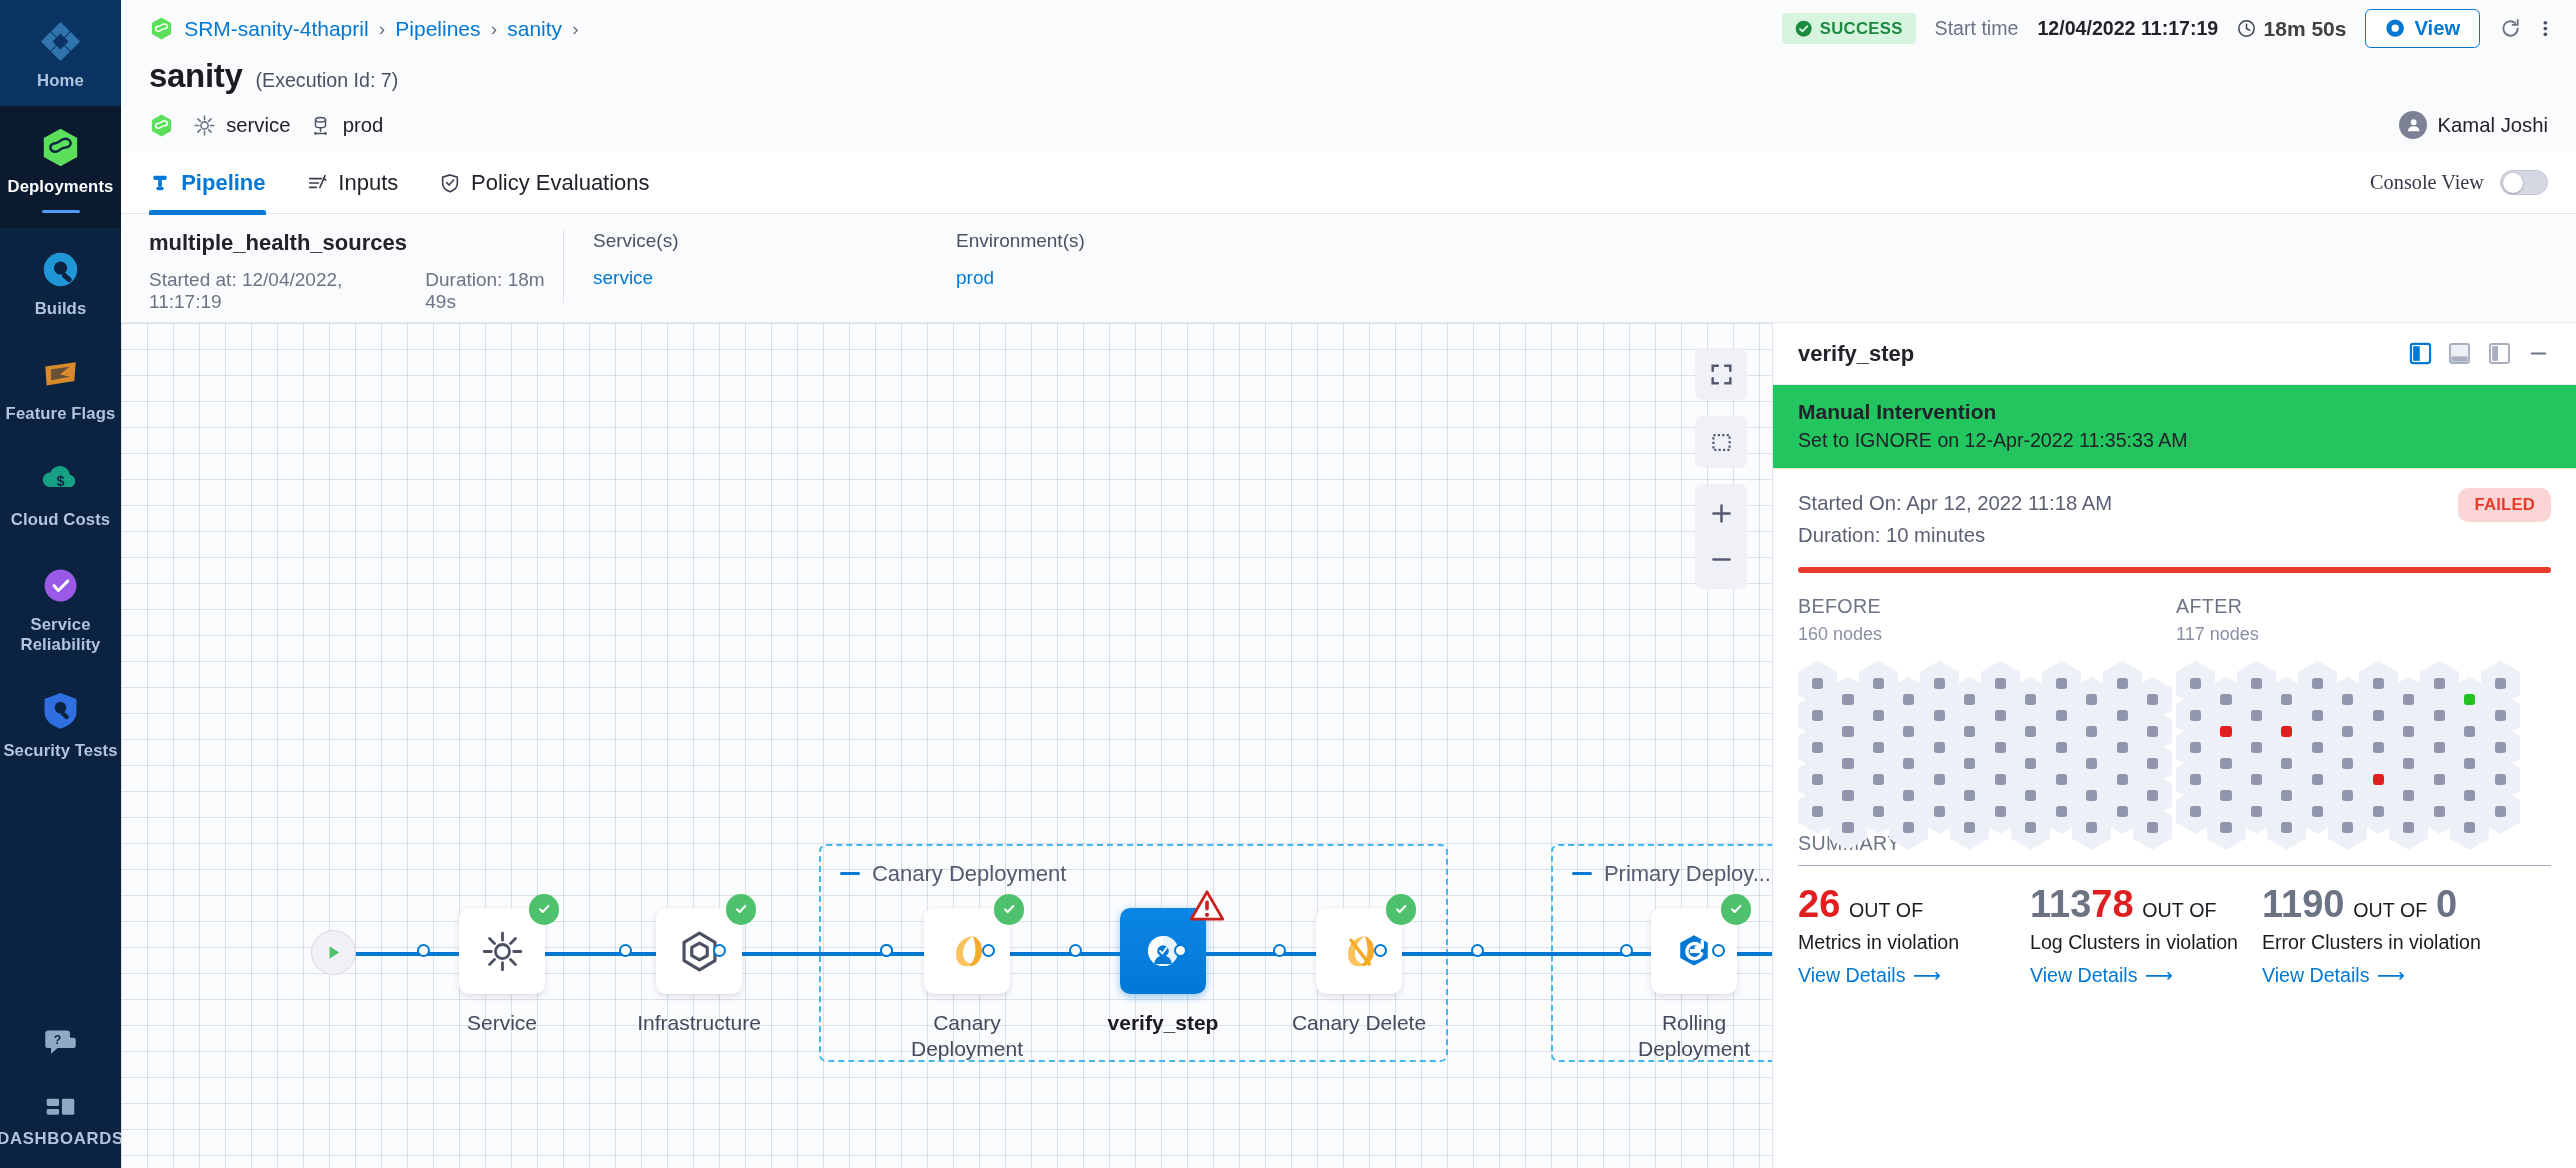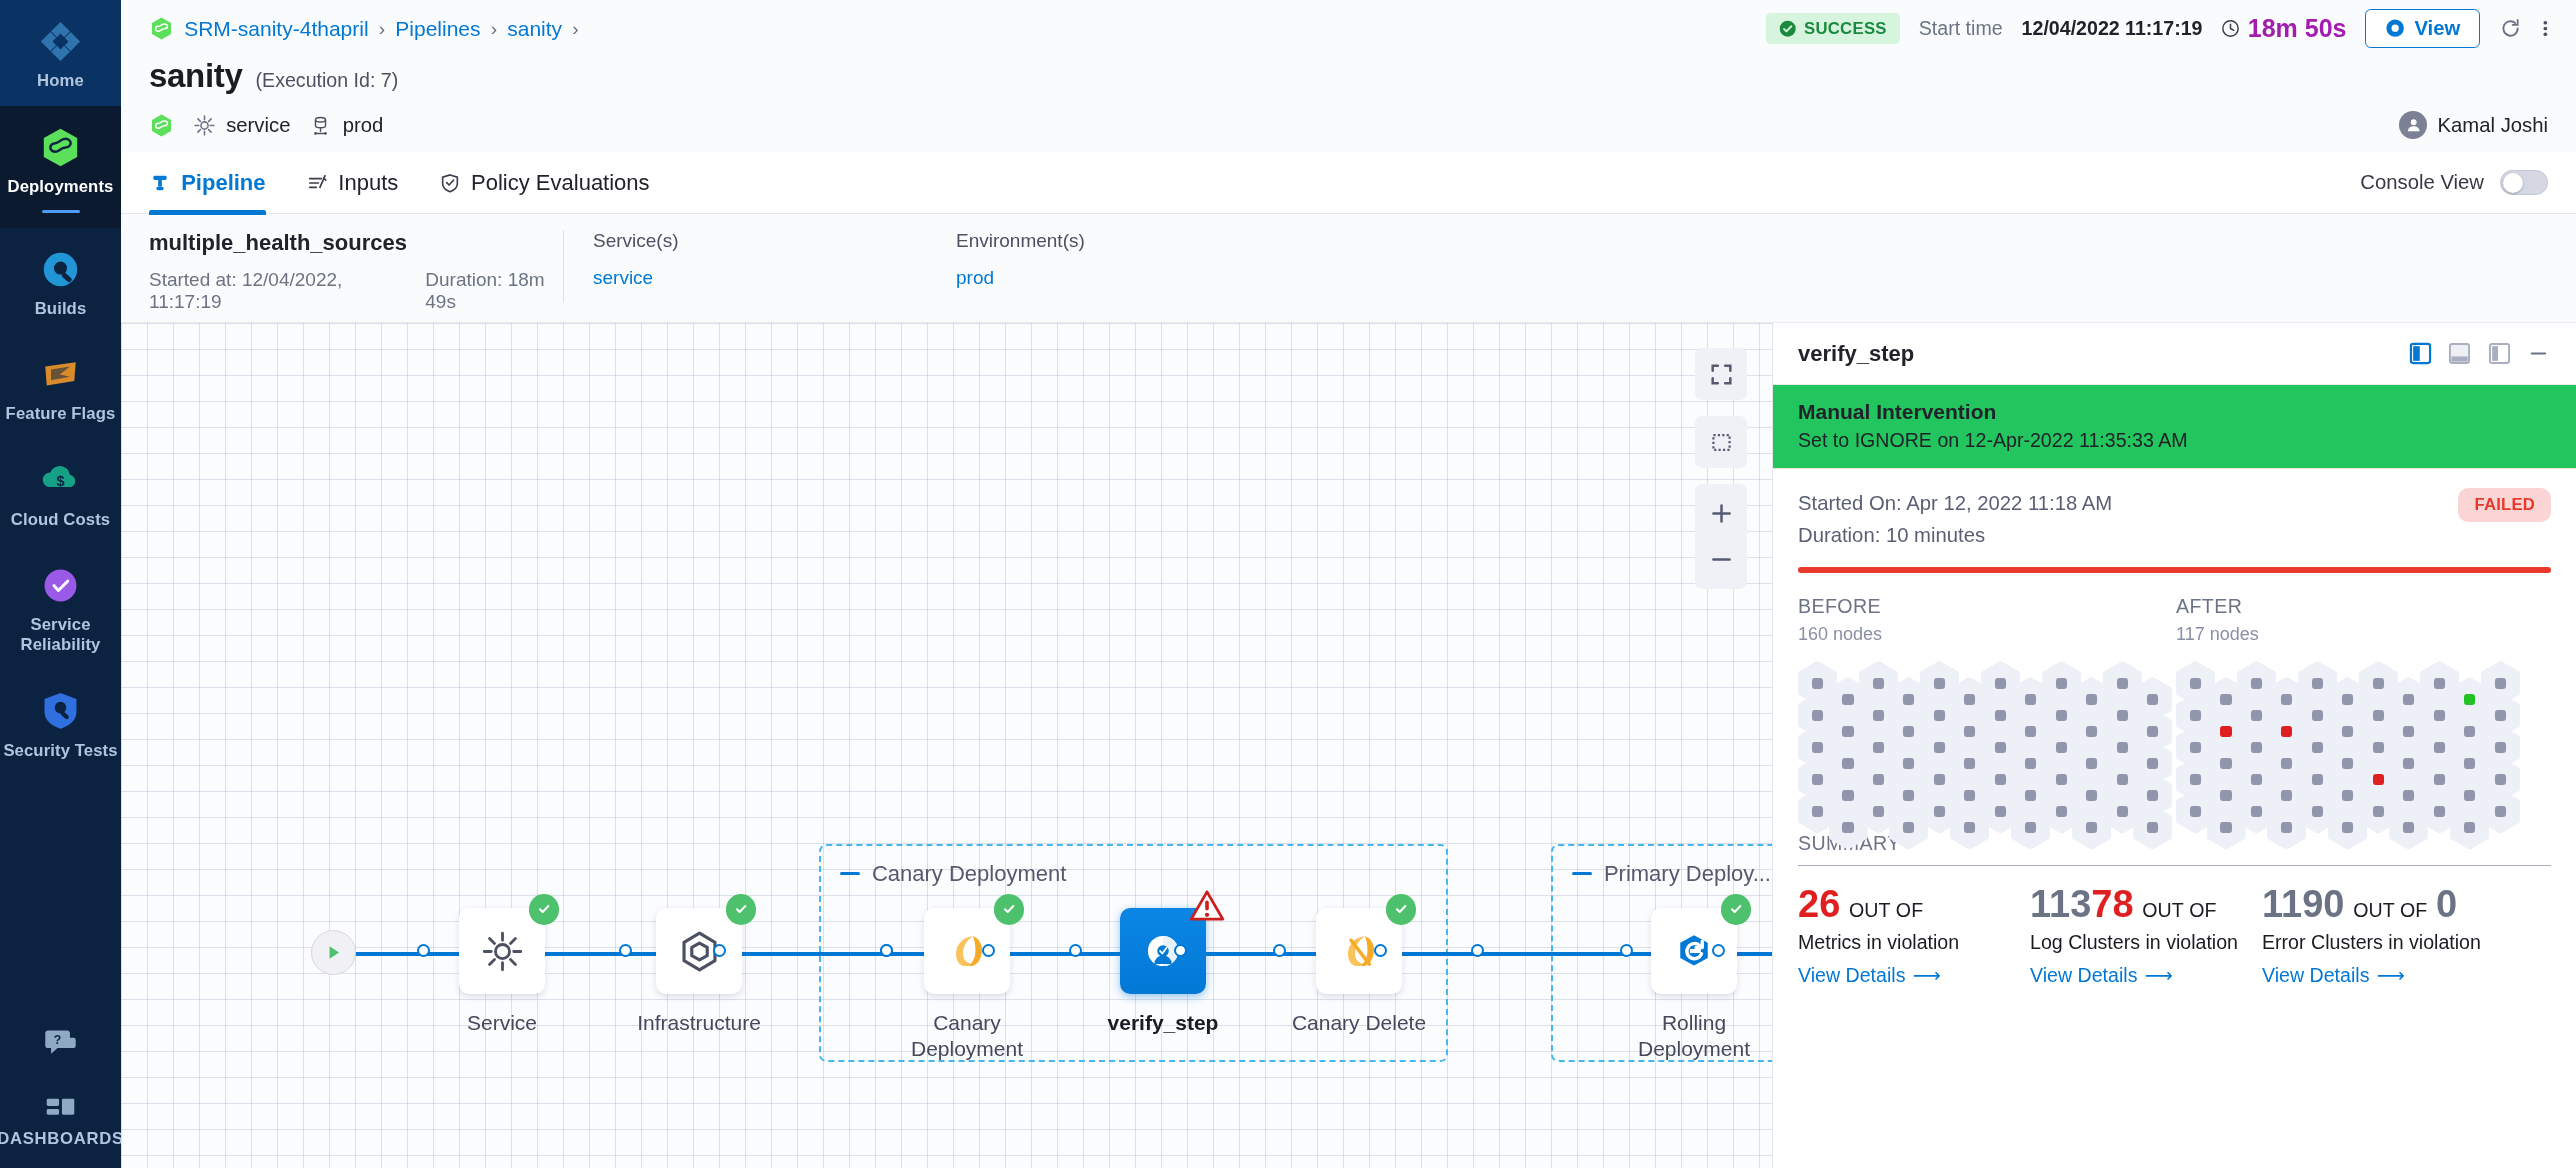--- a/index.html
+++ b/index.html
@@ -53,21 +53,21 @@
   .crumb-link { color: #0278d5; cursor: pointer; }
   .crumb-sep { color: #6b6d85; font-size: 19px; }
   .top-right { margin-left: auto; display: flex; align-items: center; gap: 19px; }
   .badge-success {
     background: #d7f4df; color: #1b8a3f; font-weight: 700; font-size: 16.7px;
     border-radius: 4.4px; padding: 5.8px 13px; display: flex; align-items: center; gap: 7.3px;
     letter-spacing: 0.3px;
   }
   .lbl-muted { color: #6b7385; font-size: 19.6px; }
   .lbl-strong { color: #22222a; font-size: 19.6px; font-weight: 600; }
-  .dur { display: flex; align-items: center; gap: 7.3px; color: #a21caf; font-size: 25px; font-weight:600;}
+  .dur { display: flex; align-items: center; gap: 7.3px; color: #404040; font-size: 21px; font-weight:600;}
   .btn-view {
     border: 1.5px solid #0278d5; color: #0278d5; background: #fff; border-radius: 5.8px;
     padding: 7.3px 19px; font-size: 20.3px; font-weight: 600; display: flex;
     align-items: center; gap: 8.7px; cursor: pointer;
   }
   .icon-btn { cursor: pointer; display:flex; align-items:center; justify-content:center; }
 
   
   .titlebar { background: #fafbfd; padding: 0 28px 13px 28px; }
   .title-row { display: flex; align-items: baseline; gap: 13px; }
@@ -89,21 +89,21 @@
   .tab {
     display: flex; align-items: center; gap: 10.2px; padding: 0 20.3px 0 0;
     margin-right: 20.3px; font-size: 22px; color: #22222a; cursor: pointer;
     position: relative; font-weight: 400;
   }
   .tab.active { color: #0278d5; font-weight: 700; }
   .tab.active::after {
     content: ""; position: absolute; left: 0; right: 20.3px; bottom: -1.5px;
     height: 4.4px; background: #0278d5; border-radius: 2.2px 2.2px 0 0;
   }
-  .console-wrap { margin-left: auto; display: flex; align-items: center; gap: 16px; }
+  .console-wrap { margin-left: auto; display: flex; align-items: center; gap: 16px; font-family: Liberation Serif, serif; }
   .console-label { font-size: 20.3px; color: #383946; }
   .toggle {
     width: 48px; height: 25px; border-radius: 12.3px; background: #d5d7e3;
     position: relative; cursor: pointer; border: 0.7px solid #c4c7d6;
   }
   .toggle .knob {
     position: absolute; left: 2.2px; top: 1.5px; width: 20.3px; height: 20.3px;
     border-radius: 50%; background: #fff; box-shadow: 0 0.7px 2.2px rgba(0,0,0,.3);
   }
 

